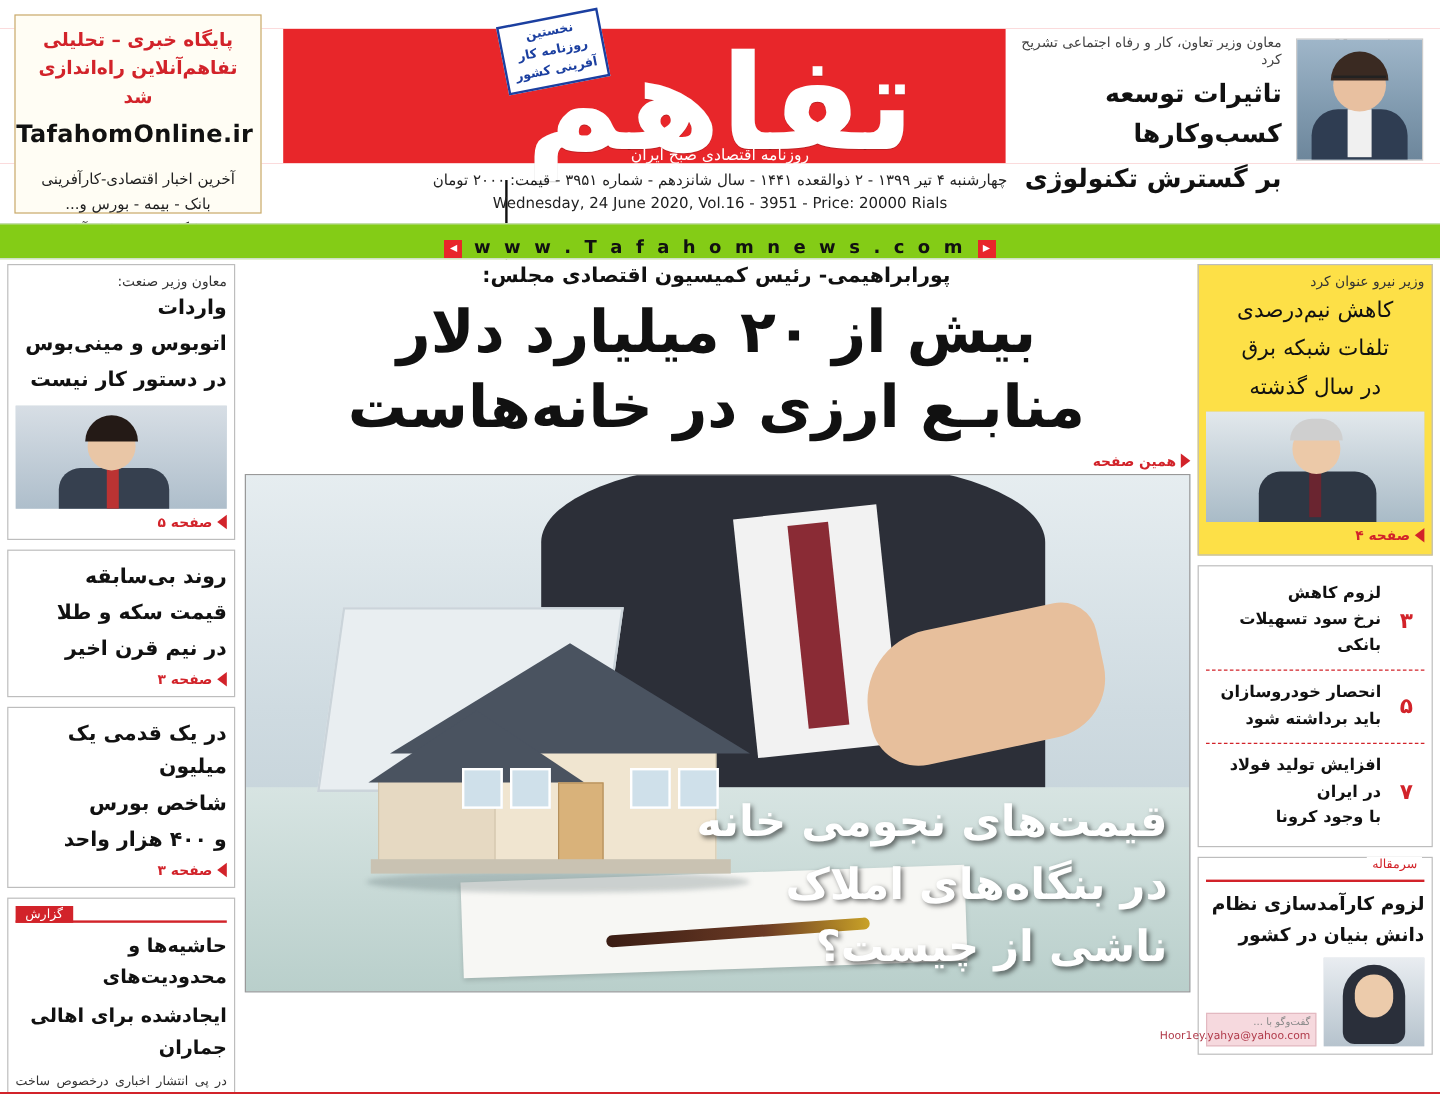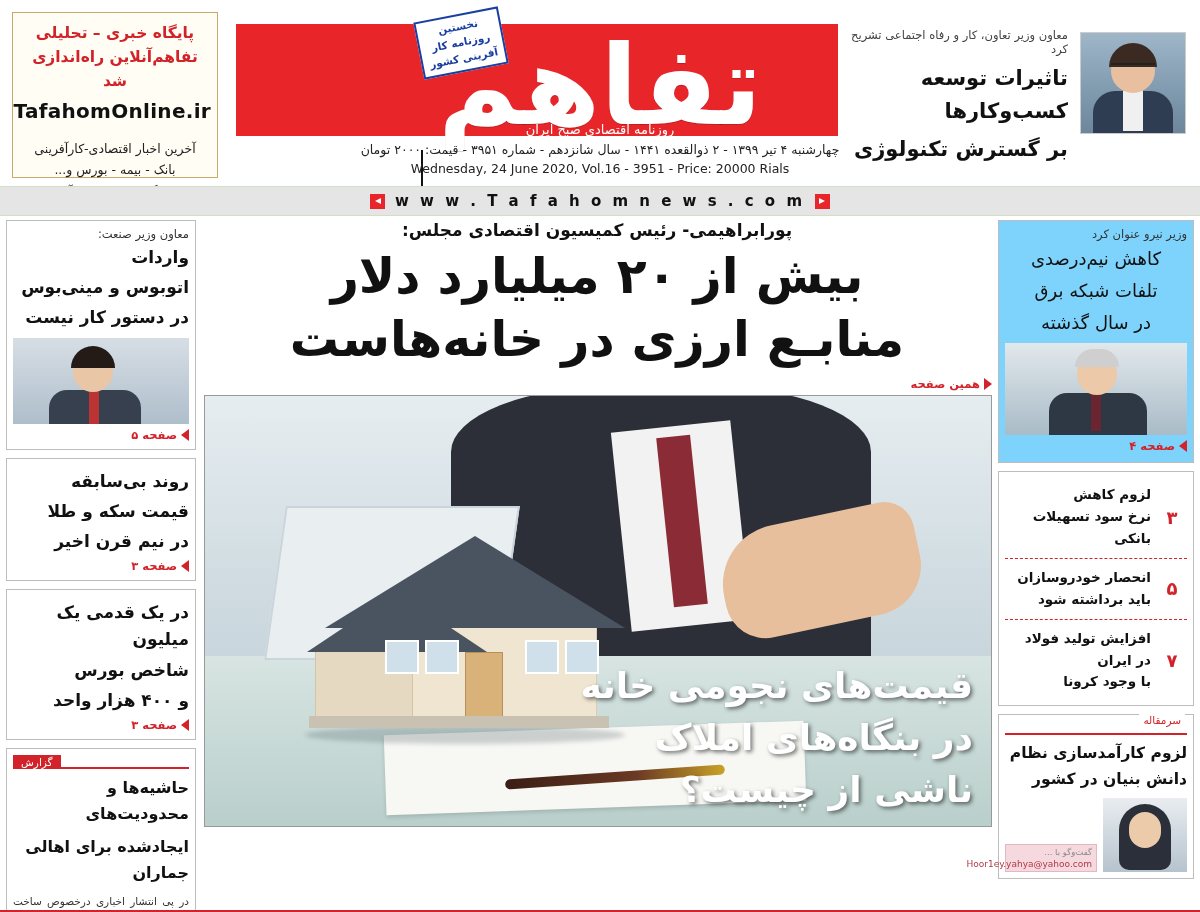--- a/index.html
+++ b/index.html
@@ -76,22 +76,22 @@
   
   .dateline{
     position:absolute;left:0;right:0;top:142px;text-align:center;
   }
   .dateline .fa{color:#222;font-size:12.5px;}
   .dateline .en{color:#222;font-size:12.5px;margin-top:4px;}
 
   
   .webstrip{
     position:absolute;left:0;top:186px;width:1200px;height:28px;
-    background:#e5e5e5;border-top:1px solid #cfe0c6;border-bottom:1px solid #cfe0c6;
-    display:flex;align-items:center;justify-content:center;gap:10px;
+    background:#84cc16;border-top:1px solid #cfe0c6;border-bottom:1px solid #cfe0c6;
+    display:flex;align-items:flex-end;justify-content:center;gap:10px;
   }
   .webstrip .url{letter-spacing:3px;font-size:15px;color:#111;font-weight:bold;}
   .sq{width:15px;height:15px;background:#e8262a;position:relative;}
   .sq:after{content:"";position:absolute;left:4px;top:4px;border-left:6px solid #fff;border-top:3.5px solid transparent;border-bottom:3.5px solid transparent;}
   .sq.flip:after{transform:scaleX(-1);left:5px;}
 
   
   .content{position:absolute;left:0;top:220px;width:1200px;height:692px;}
   .col-left{position:absolute;left:6px;top:0;width:190px;}
   .col-mid{position:absolute;left:202px;top:0;width:790px;}
@@ -145,21 +145,21 @@
   .h-base{position:absolute;left:-6px;top:180px;width:300px;height:12px;background:#c9c2b2;}
   .h-shadow{position:absolute;left:-10px;top:190px;width:320px;height:18px;background:rgba(70,90,95,.25);border-radius:50%;filter:blur(2px);}
 
   .overlay-head{
     position:absolute;right:18px;bottom:10px;width:430px;text-align:right;
     font-size:36px;font-weight:bold;color:#ffffff;line-height:1.45;
     text-shadow:2px 2px 4px rgba(0,0,0,.55);
   }
 
   
-  .rbox{border:1px solid #bdbdbd;padding:6px;box-sizing:border-box;margin-bottom:8px;background:#7dd3fc;}
+  .rbox{border:1px solid #bdbdbd;padding:6px;box-sizing:border-box;margin-bottom:8px;background:#fde047;}
   .rkicker{font-size:11.5px;color:#333;text-align:right;}
   .rttl{font-size:18px;font-weight:normal;color:#111;text-align:center;line-height:1.62;margin-top:3px;}
   .rphoto{width:100%;height:92px;margin-top:6px;position:relative;overflow:hidden;background:#cfd8df;}
   .rphoto .bg{position:absolute;inset:0;background:linear-gradient(180deg,#e2e8ec,#a9bbc7);}
   .rphoto .face{position:absolute;left:72px;top:10px;width:40px;height:42px;border-radius:50%;background:#ecc9a8;}
   .rphoto .hair{position:absolute;left:70px;top:6px;width:44px;height:18px;border-radius:22px 22px 0 0;background:#cfcfcf;}
   .rphoto .suit{position:absolute;left:44px;top:50px;width:98px;height:44px;border-radius:18px 18px 0 0;background:#2e3744;}
   .rphoto .tie{position:absolute;left:86px;top:50px;width:10px;height:38px;background:#6a2530;}
 
   .briefs{border:1px solid #bdbdbd;padding:4px 6px;box-sizing:border-box;}

